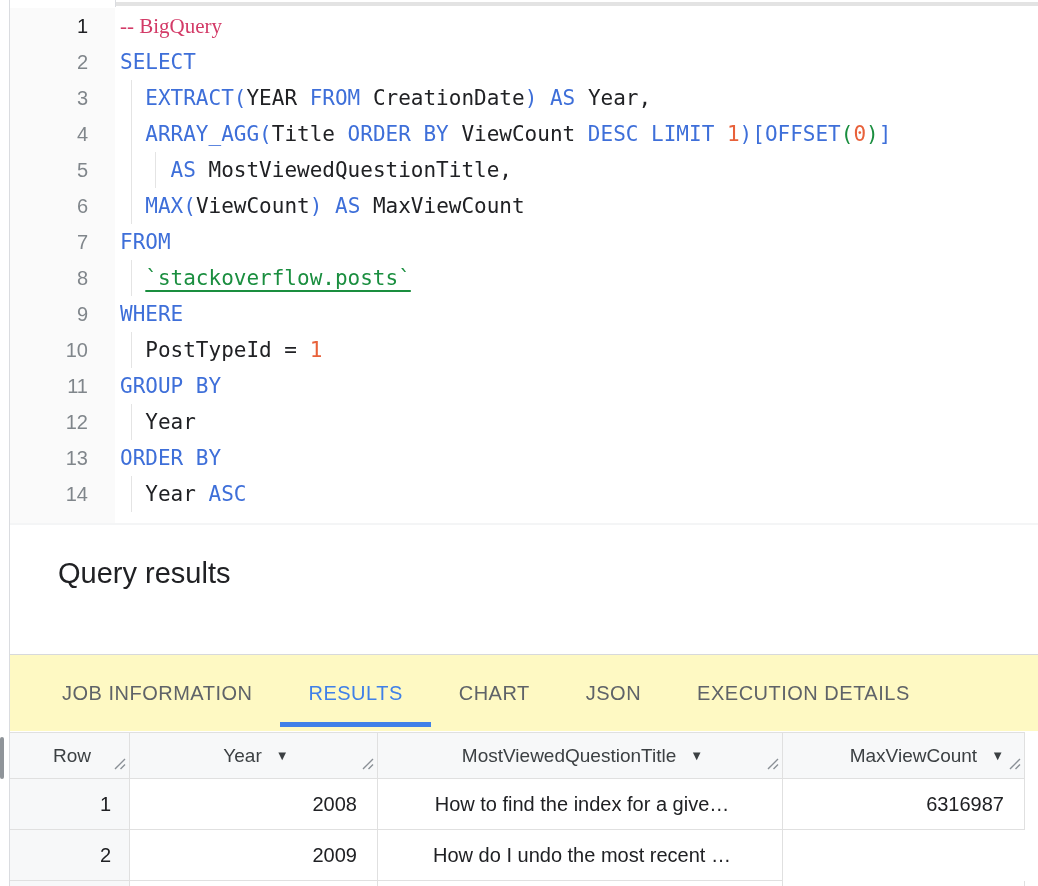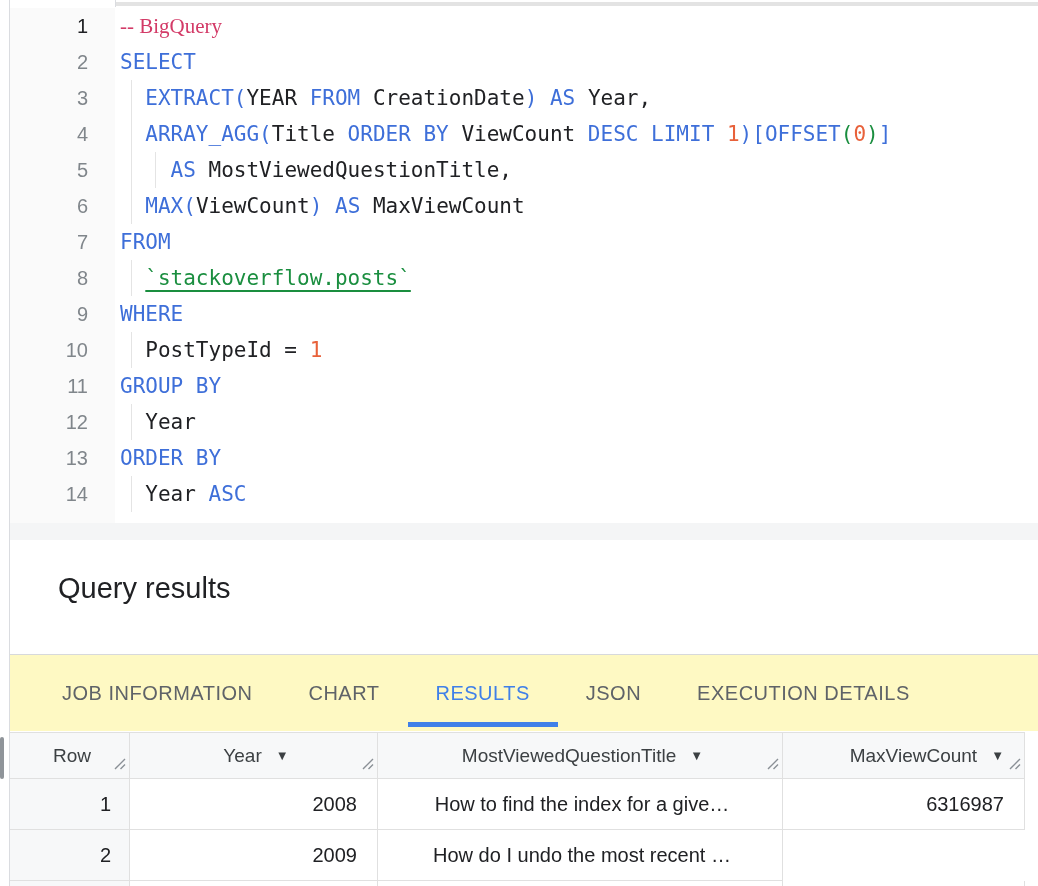--- a/index.html
+++ b/index.html
@@ -27,21 +27,21 @@
   .tk-num{color:#e8613a;}
   .tk-grn{color:#1a8e3f;}
   .tk-str{color:#1a8e3f;text-decoration:underline;text-decoration-thickness:2px;text-underline-offset:5px;}
 
   .hscroll-band{position:absolute;left:10px;right:0;top:523px;height:33px;background:#f4f5f6;}
   .divider{position:absolute;left:10px;right:0;height:1px;background:#d7d9dc;}
   .divider.d1{top:556px;}
   .divider.d2{top:654px;}
 
   
-  .qr-header{position:absolute;left:10px;right:0;top:540px;height:97px;display:flex;align-items:center;
+  .qr-header{position:absolute;left:10px;right:0;top:525px;height:97px;display:flex;align-items:center;
              background:#fff;padding-left:48px;box-sizing:border-box;}
   .qr-title{font-size:29px;color:#202124;}
 
   
   .tabs{position:absolute;left:10px;right:0;top:655px;height:76px;display:flex;align-items:stretch;
         padding-left:24px;box-sizing:border-box;background:#fef9c3;white-space:nowrap;}
   .tab{position:relative;display:flex;align-items:center;padding:0 28px;cursor:pointer;
        font-size:20px;font-weight:500;letter-spacing:.5px;color:#5f6368;text-transform:uppercase;}
   .tab.active{color:#4080e8;}
   .tab.active::after{content:"";position:absolute;left:0;right:0;bottom:4px;height:5px;background:#4080e8;}
@@ -113,25 +113,25 @@
   <div class="qr-header">
     <span class="qr-title">Query results</span>
   </div>
 
   <div class="divider d2"></div>
 
   <div class="tabs" id="tabs">
       <div class="tab">
         <span>JOB INFORMATION</span>
       </div>
+      <div class="tab active">
+        <span>RESULTS</span>
+      </div>
       <div class="tab">
         <span>CHART</span>
-      </div>
-      <div class="tab active">
-        <span>RESULTS</span>
       </div>
       <div class="tab">
         <span>JSON</span>
       </div>
       <div class="tab">
         <span>EXECUTION DETAILS</span>
       </div>
     </div>
 
   <div class="rtable" id="rtable">

